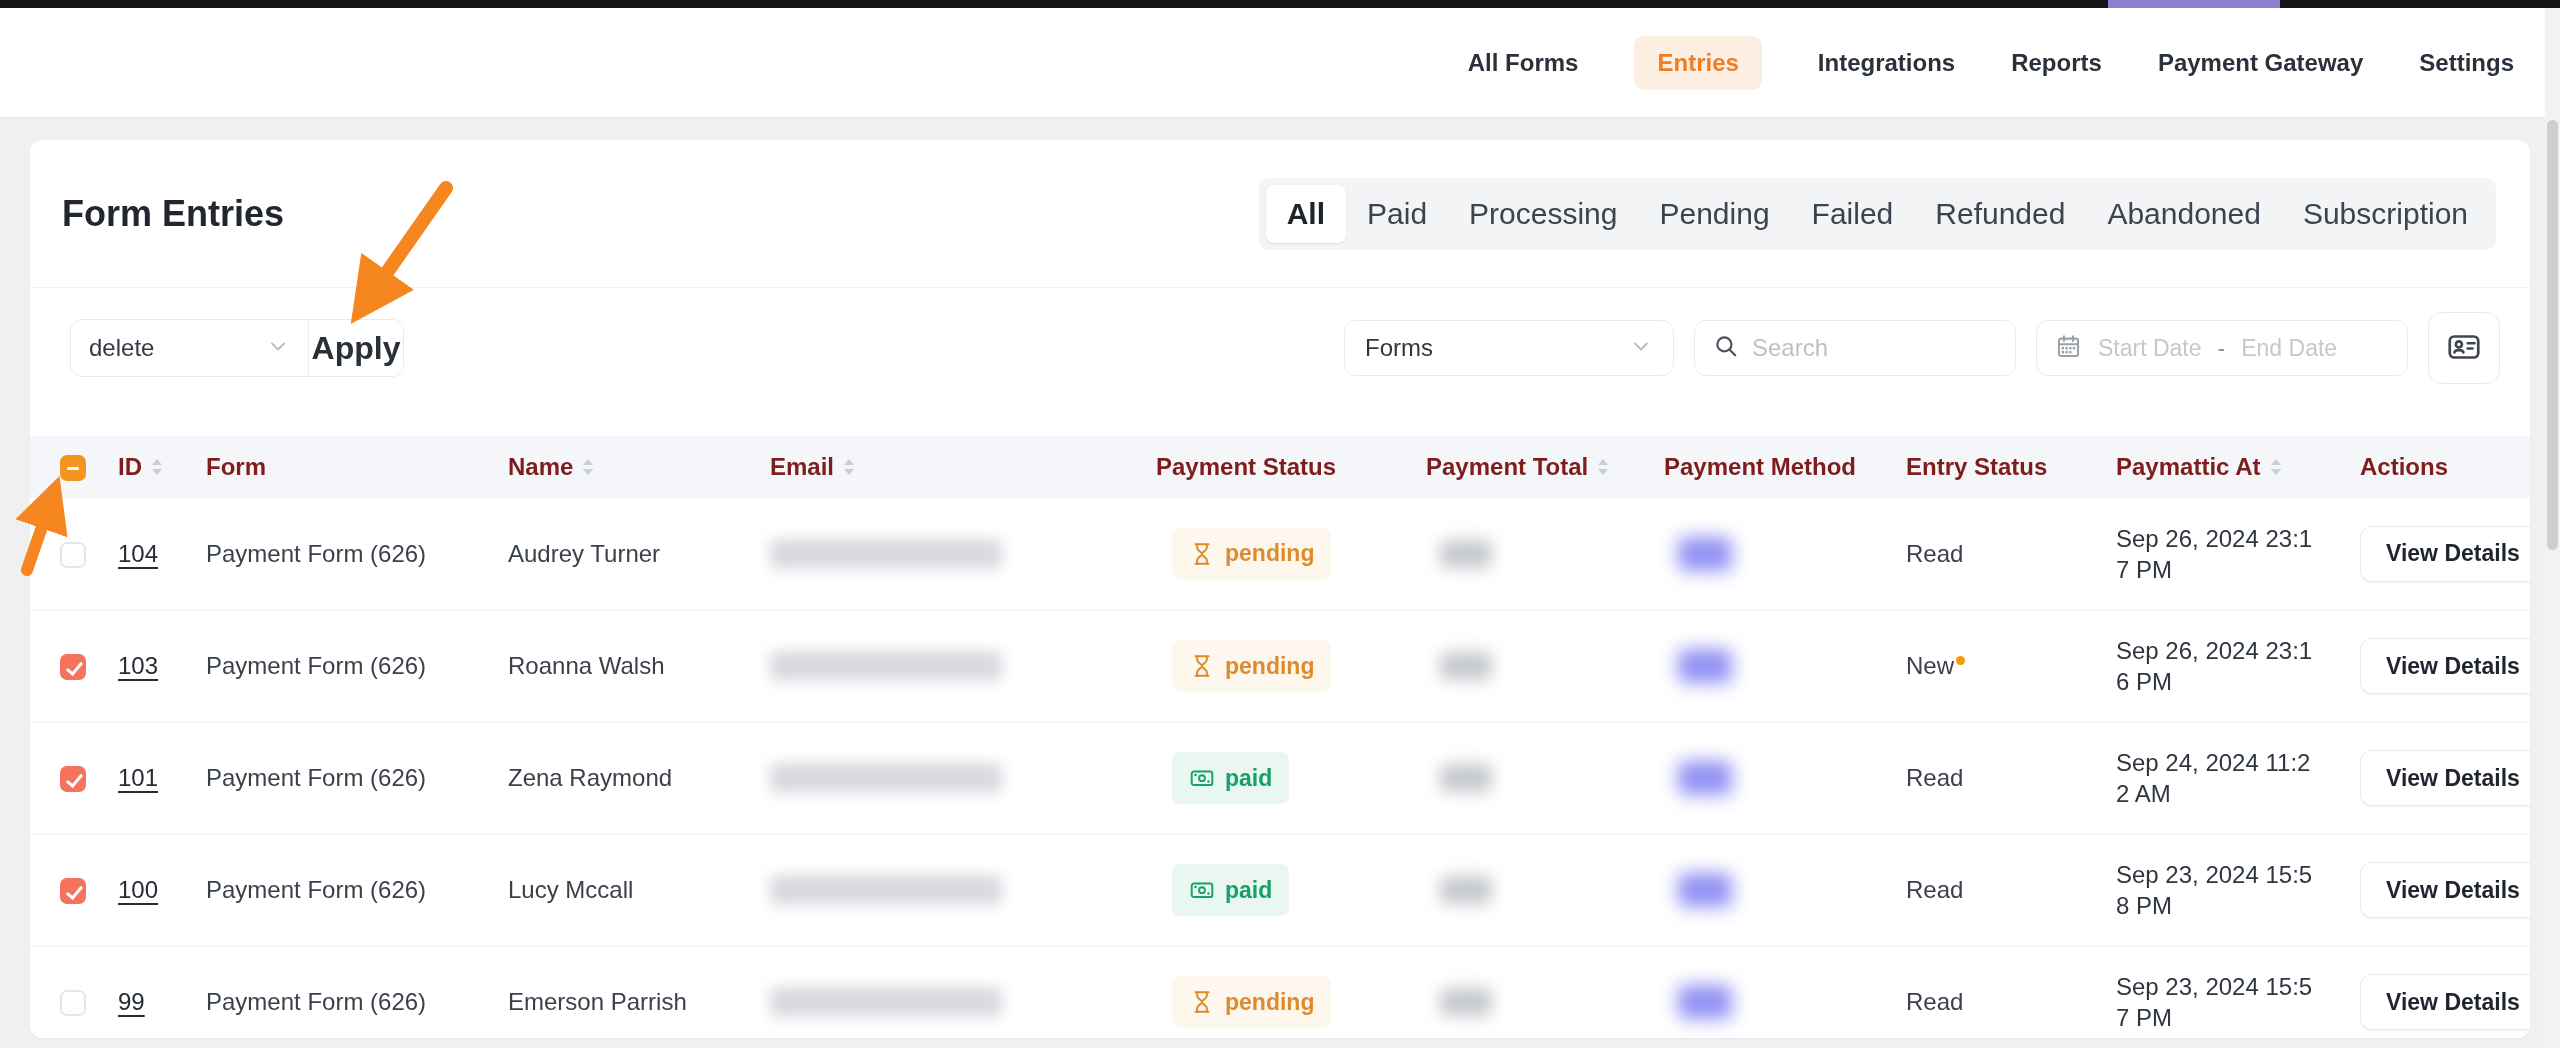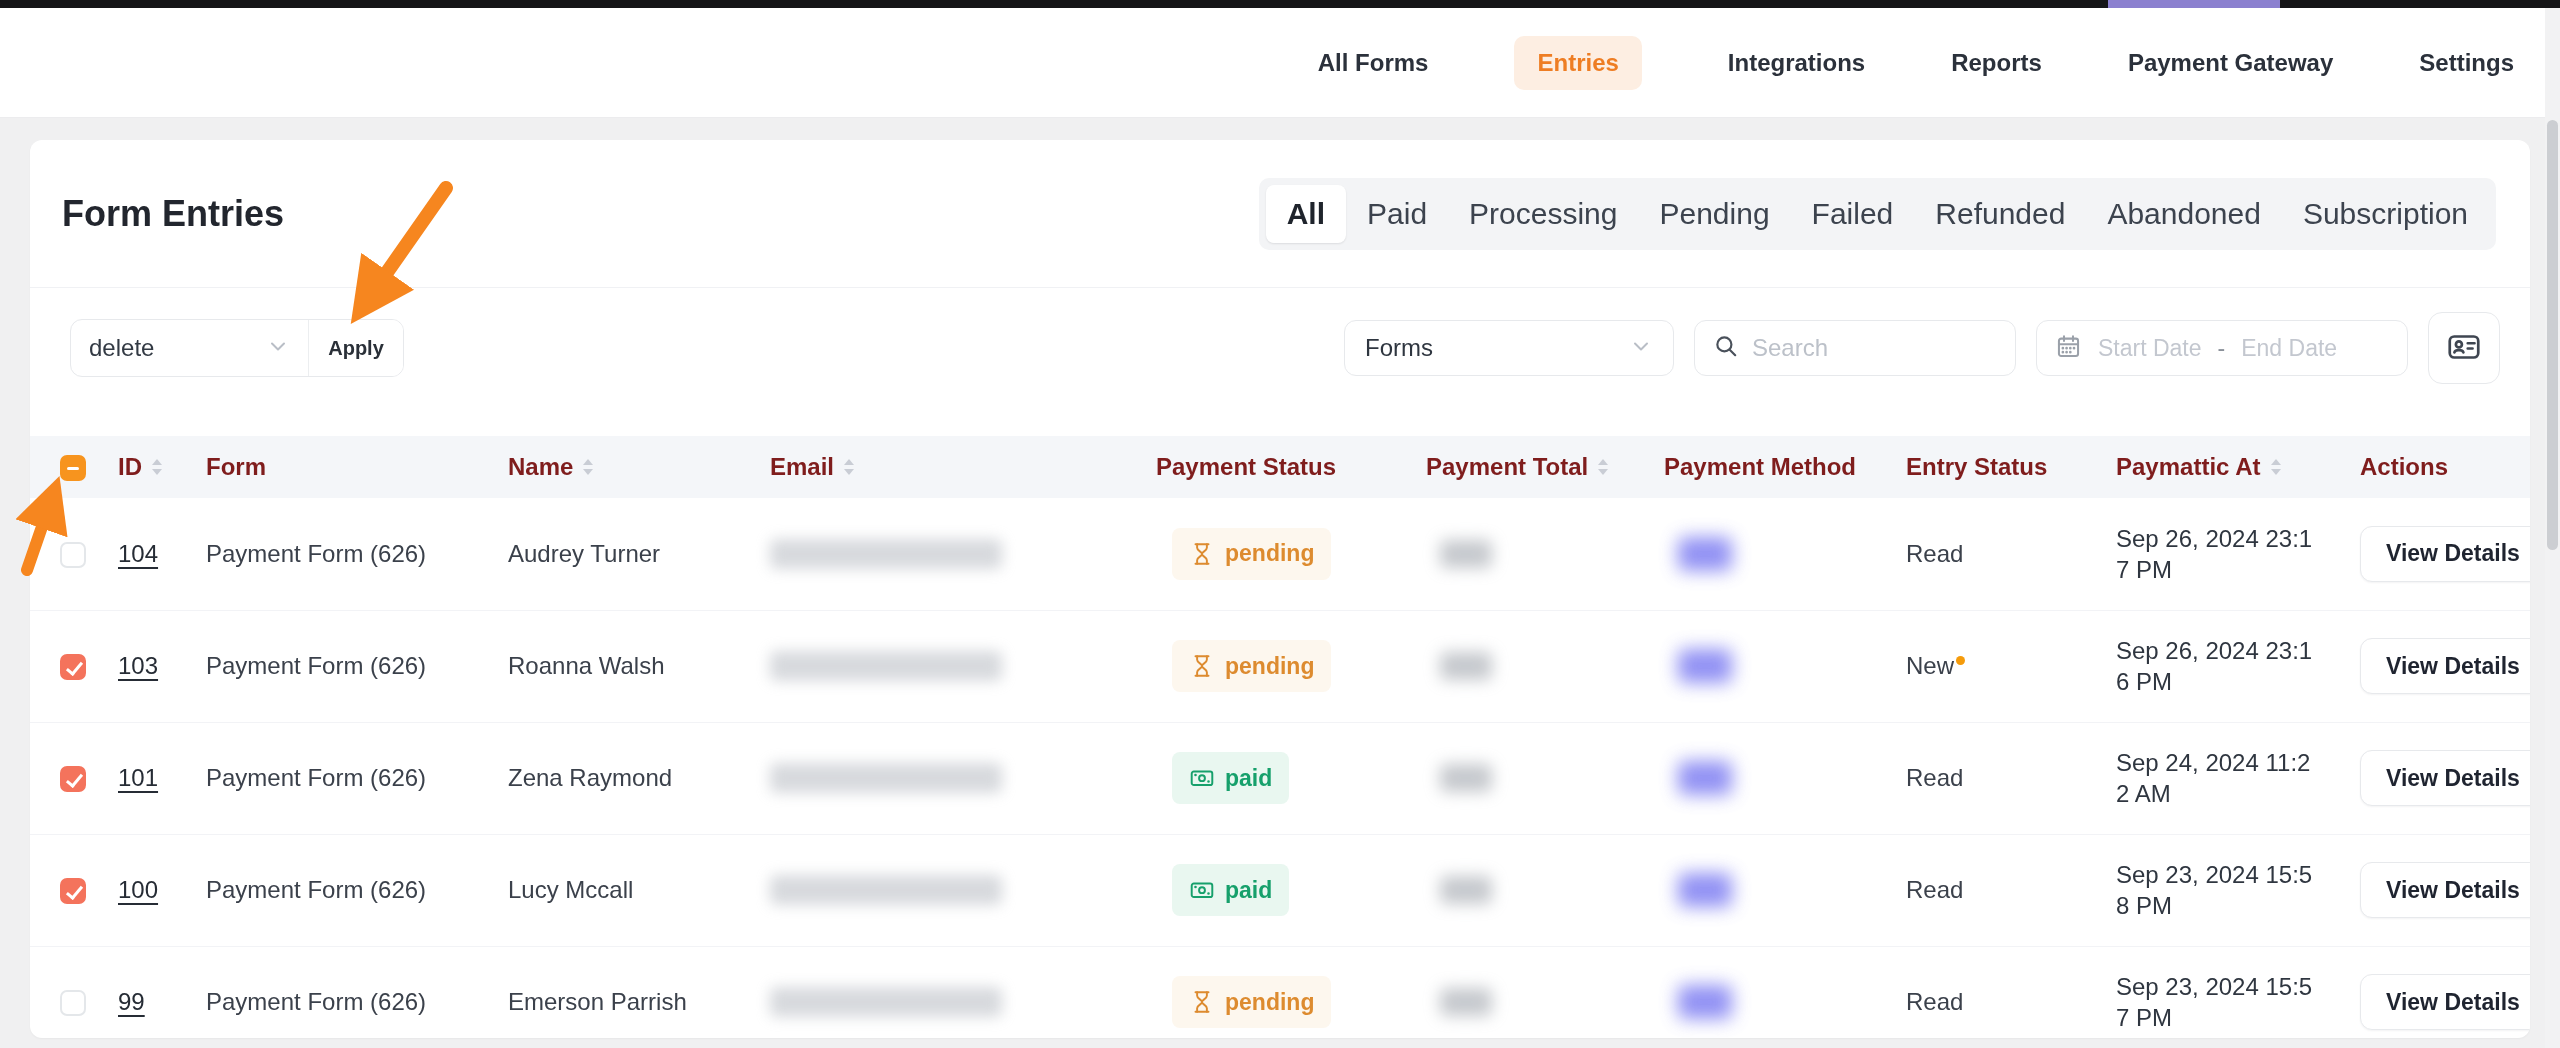--- a/index.html
+++ b/index.html
@@ -8,21 +8,21 @@
 
   
   .topstrip { position:relative; height:8px; background:#151517; }
   .topstrip .accent { position:absolute; left:2108px; top:0; width:172px; height:8px; background:#8b80cf; }
 
   
   .appbar { height:110px; background:#ffffff; border-bottom:1px solid #ececee;
             display:flex; align-items:center; padding:0 46px 0 30px; }
   .brand { display:flex; align-items:center; gap:14px; }
   .brand-name { font-size:32px; font-weight:700; color:#1e2228; letter-spacing:.2px; }
-  .nav { margin-left:auto; display:flex; align-items:center; gap:86px; }
+  .nav { margin-left:auto; display:flex; align-items:center; gap:56px; }
   .nav-item { font-size:24px; font-weight:600; color:#2b313b; cursor:pointer; white-space:nowrap; }
   .nav-item.active { color:#ee7d23; background:#fdeee2; padding:13px 23px; border-radius:10px; }
 
   
   .page { position:relative; height:930px; background:#f0f0f1; padding:22px 30px 0 30px; }
   .card { position:relative; width:2500px; height:898px; background:#fff; border-radius:12px;
           box-shadow:0 1px 2px rgba(20,24,34,.04); overflow:hidden; }
 
   .card-head { display:flex; align-items:center; justify-content:space-between;
                height:148px; padding:0 34px 0 32px; border-bottom:1px solid #f0f1f4; }
@@ -32,21 +32,21 @@
   .status-tab { font-size:30px; color:#3c434e; padding:12px 21px; border-radius:8px; cursor:pointer; white-space:nowrap; }
   .status-tab.active { background:#fff; color:#1f242c; font-weight:700; box-shadow:0 1px 2px rgba(20,24,34,.10); }
 
   
   .controls { display:flex; align-items:center; justify-content:space-between; padding:24px 30px 52px 32px; }
   .bulk-group { display:flex; border:1px solid #e7e9ec; border-radius:12px; background:#fff; overflow:hidden;margin-left:8px; }
   .bulk-select { width:238px; height:56px; display:flex; align-items:center; justify-content:space-between;
                  padding:0 18px; border-right:1px solid #eceef0; cursor:pointer; }
   .bulk-select .val { font-size:24px; color:#333a44; }
   .apply-btn { width:94px; height:56px; background:#fff; border:none; font-family:inherit;
-               font-size:20px; font-weight:600; color:#2a3038; cursor:pointer; }
+               font-size:32px; font-weight:600; color:#2a3038; cursor:pointer; }
 
   .right-controls { display:flex; align-items:center; gap:20px; }
   .ctl { background:#fff; border:1px solid #e7e9ec; border-radius:12px; height:56px; display:flex; align-items:center; }
   .forms-select { width:330px; justify-content:space-between; padding:0 20px; cursor:pointer;align-items:center; }
   .forms-select .val { font-size:24px; color:#2f3640; }
   .search-box { width:322px; gap:13px; padding:0 18px; }
   .search-box input { border:none; outline:none; width:100%; font-family:inherit; font-size:24px; color:#3b414b; background:transparent; }
   .search-box input::placeholder { color:#bcc1c9; }
   .date-range { width:372px; gap:16px; padding:0 18px; cursor:pointer; }
   .date-ph { font-size:23px; color:#c3c7cf; }

